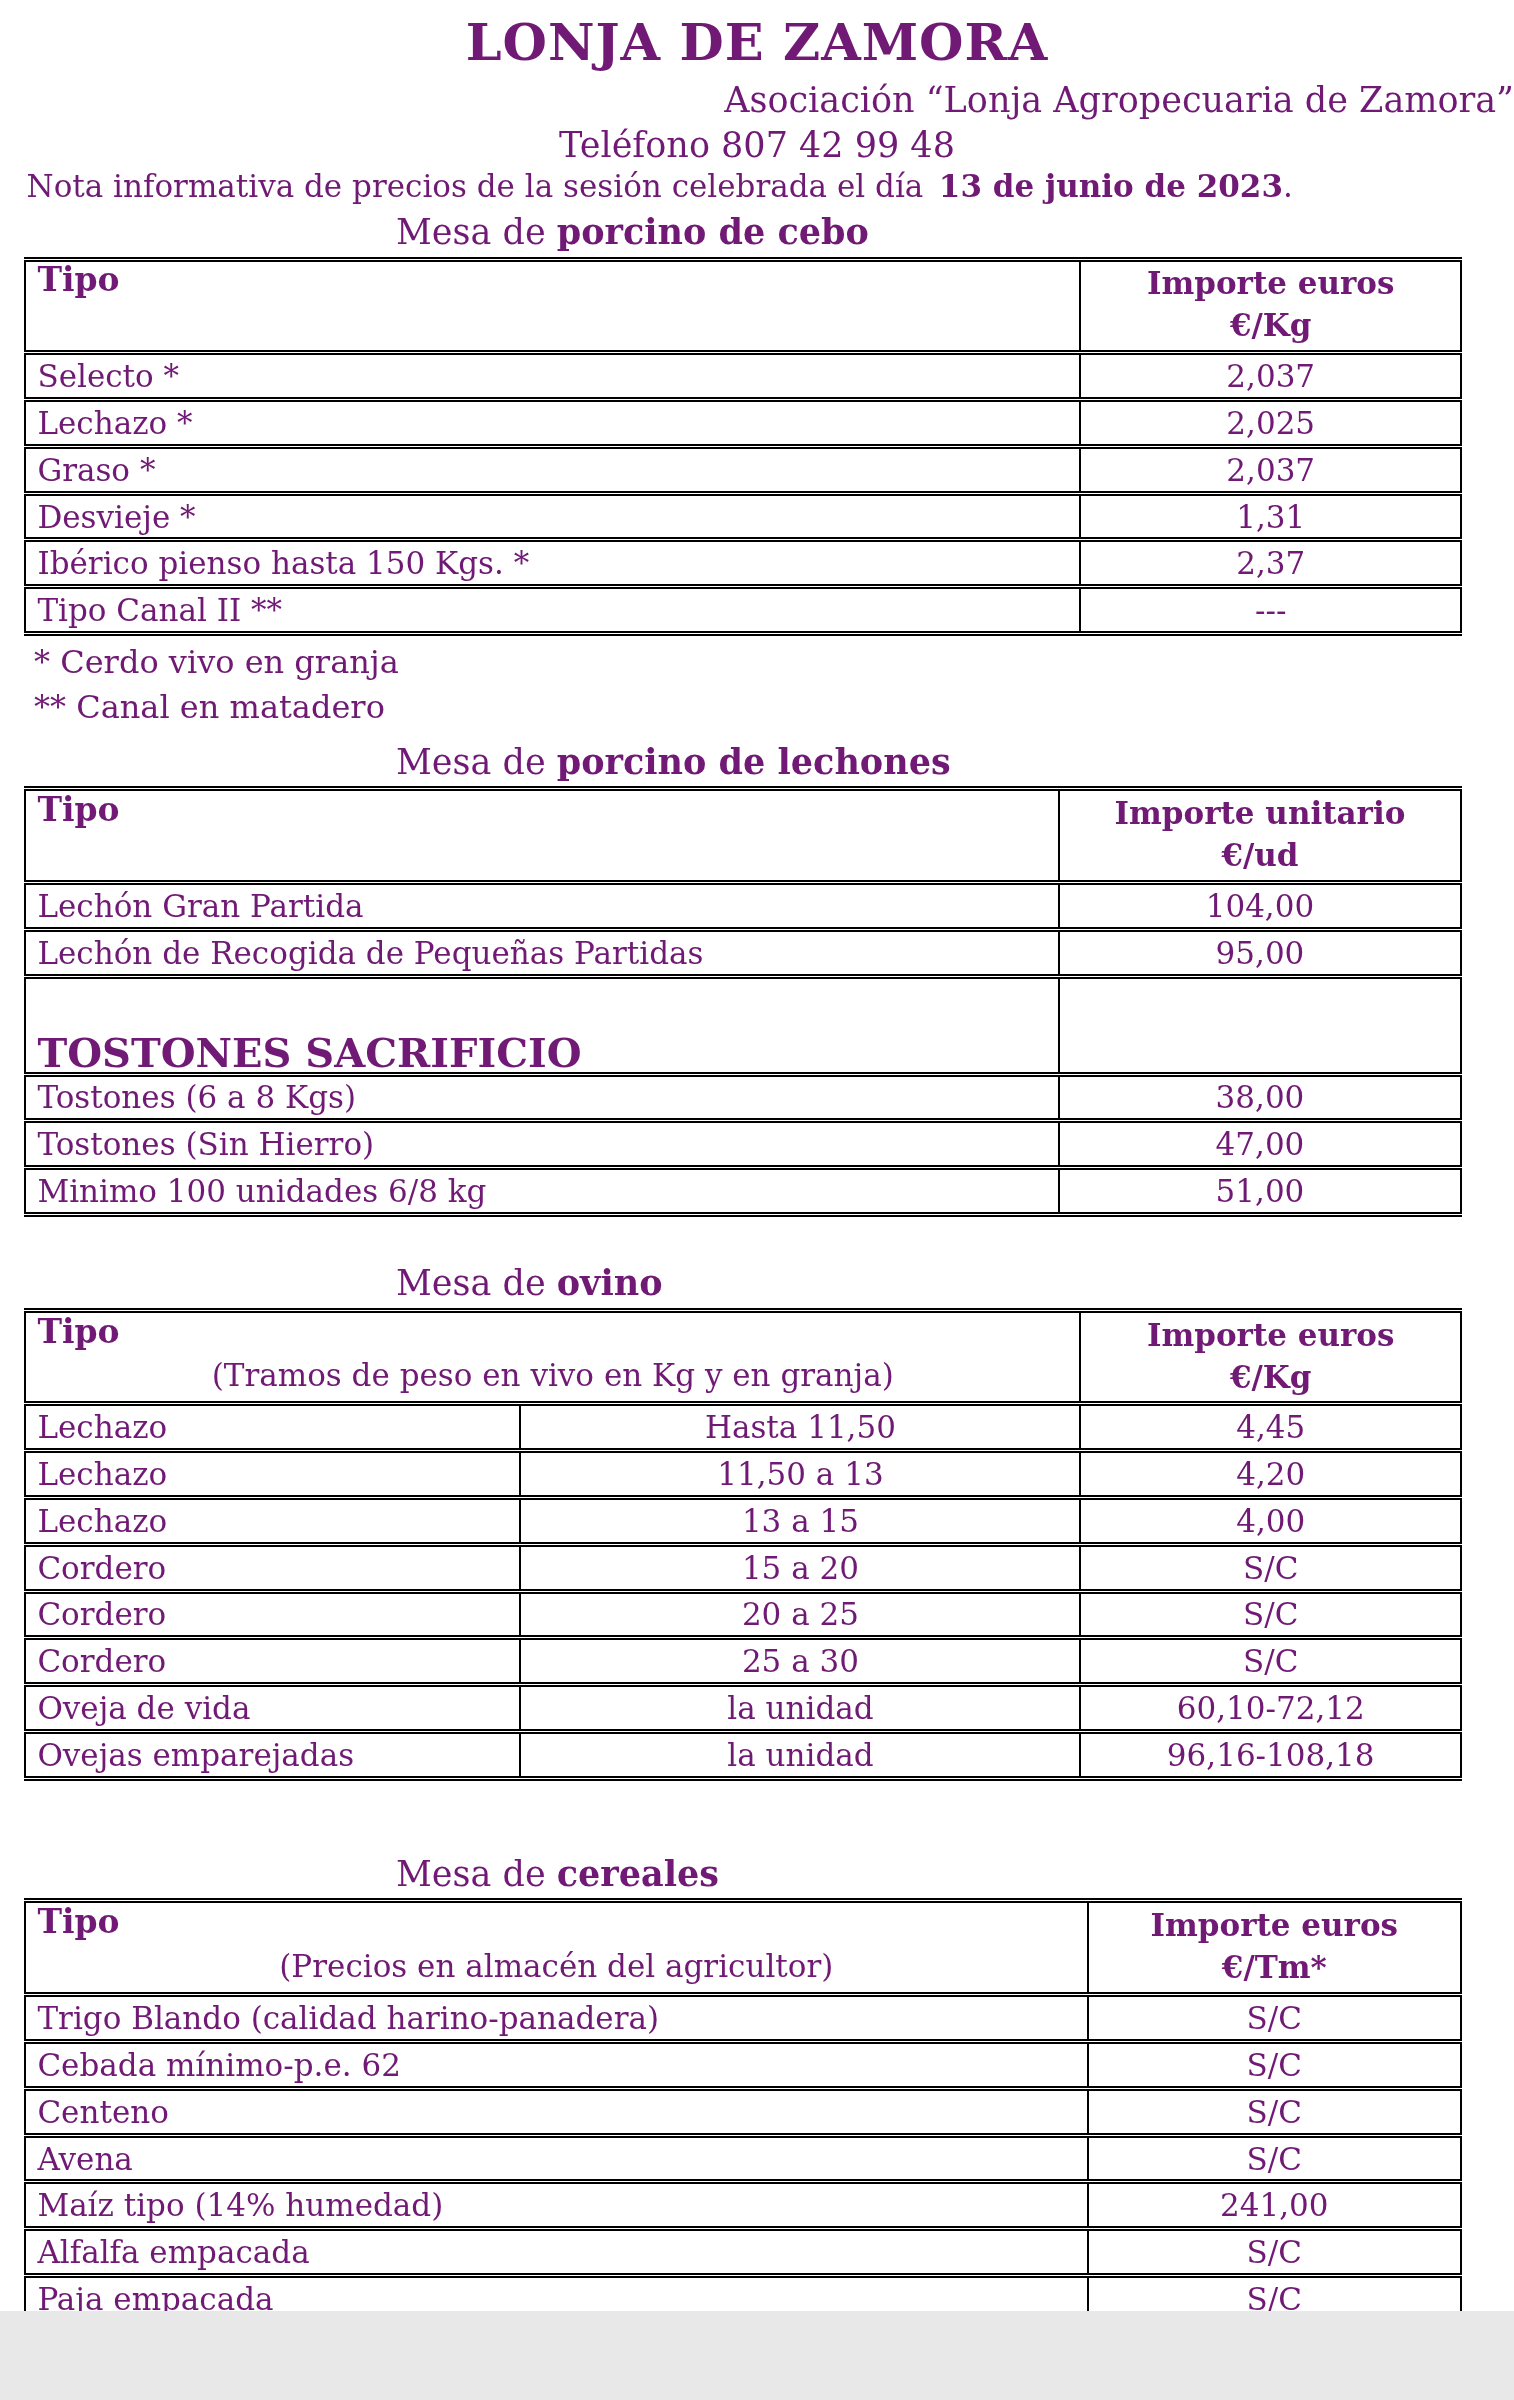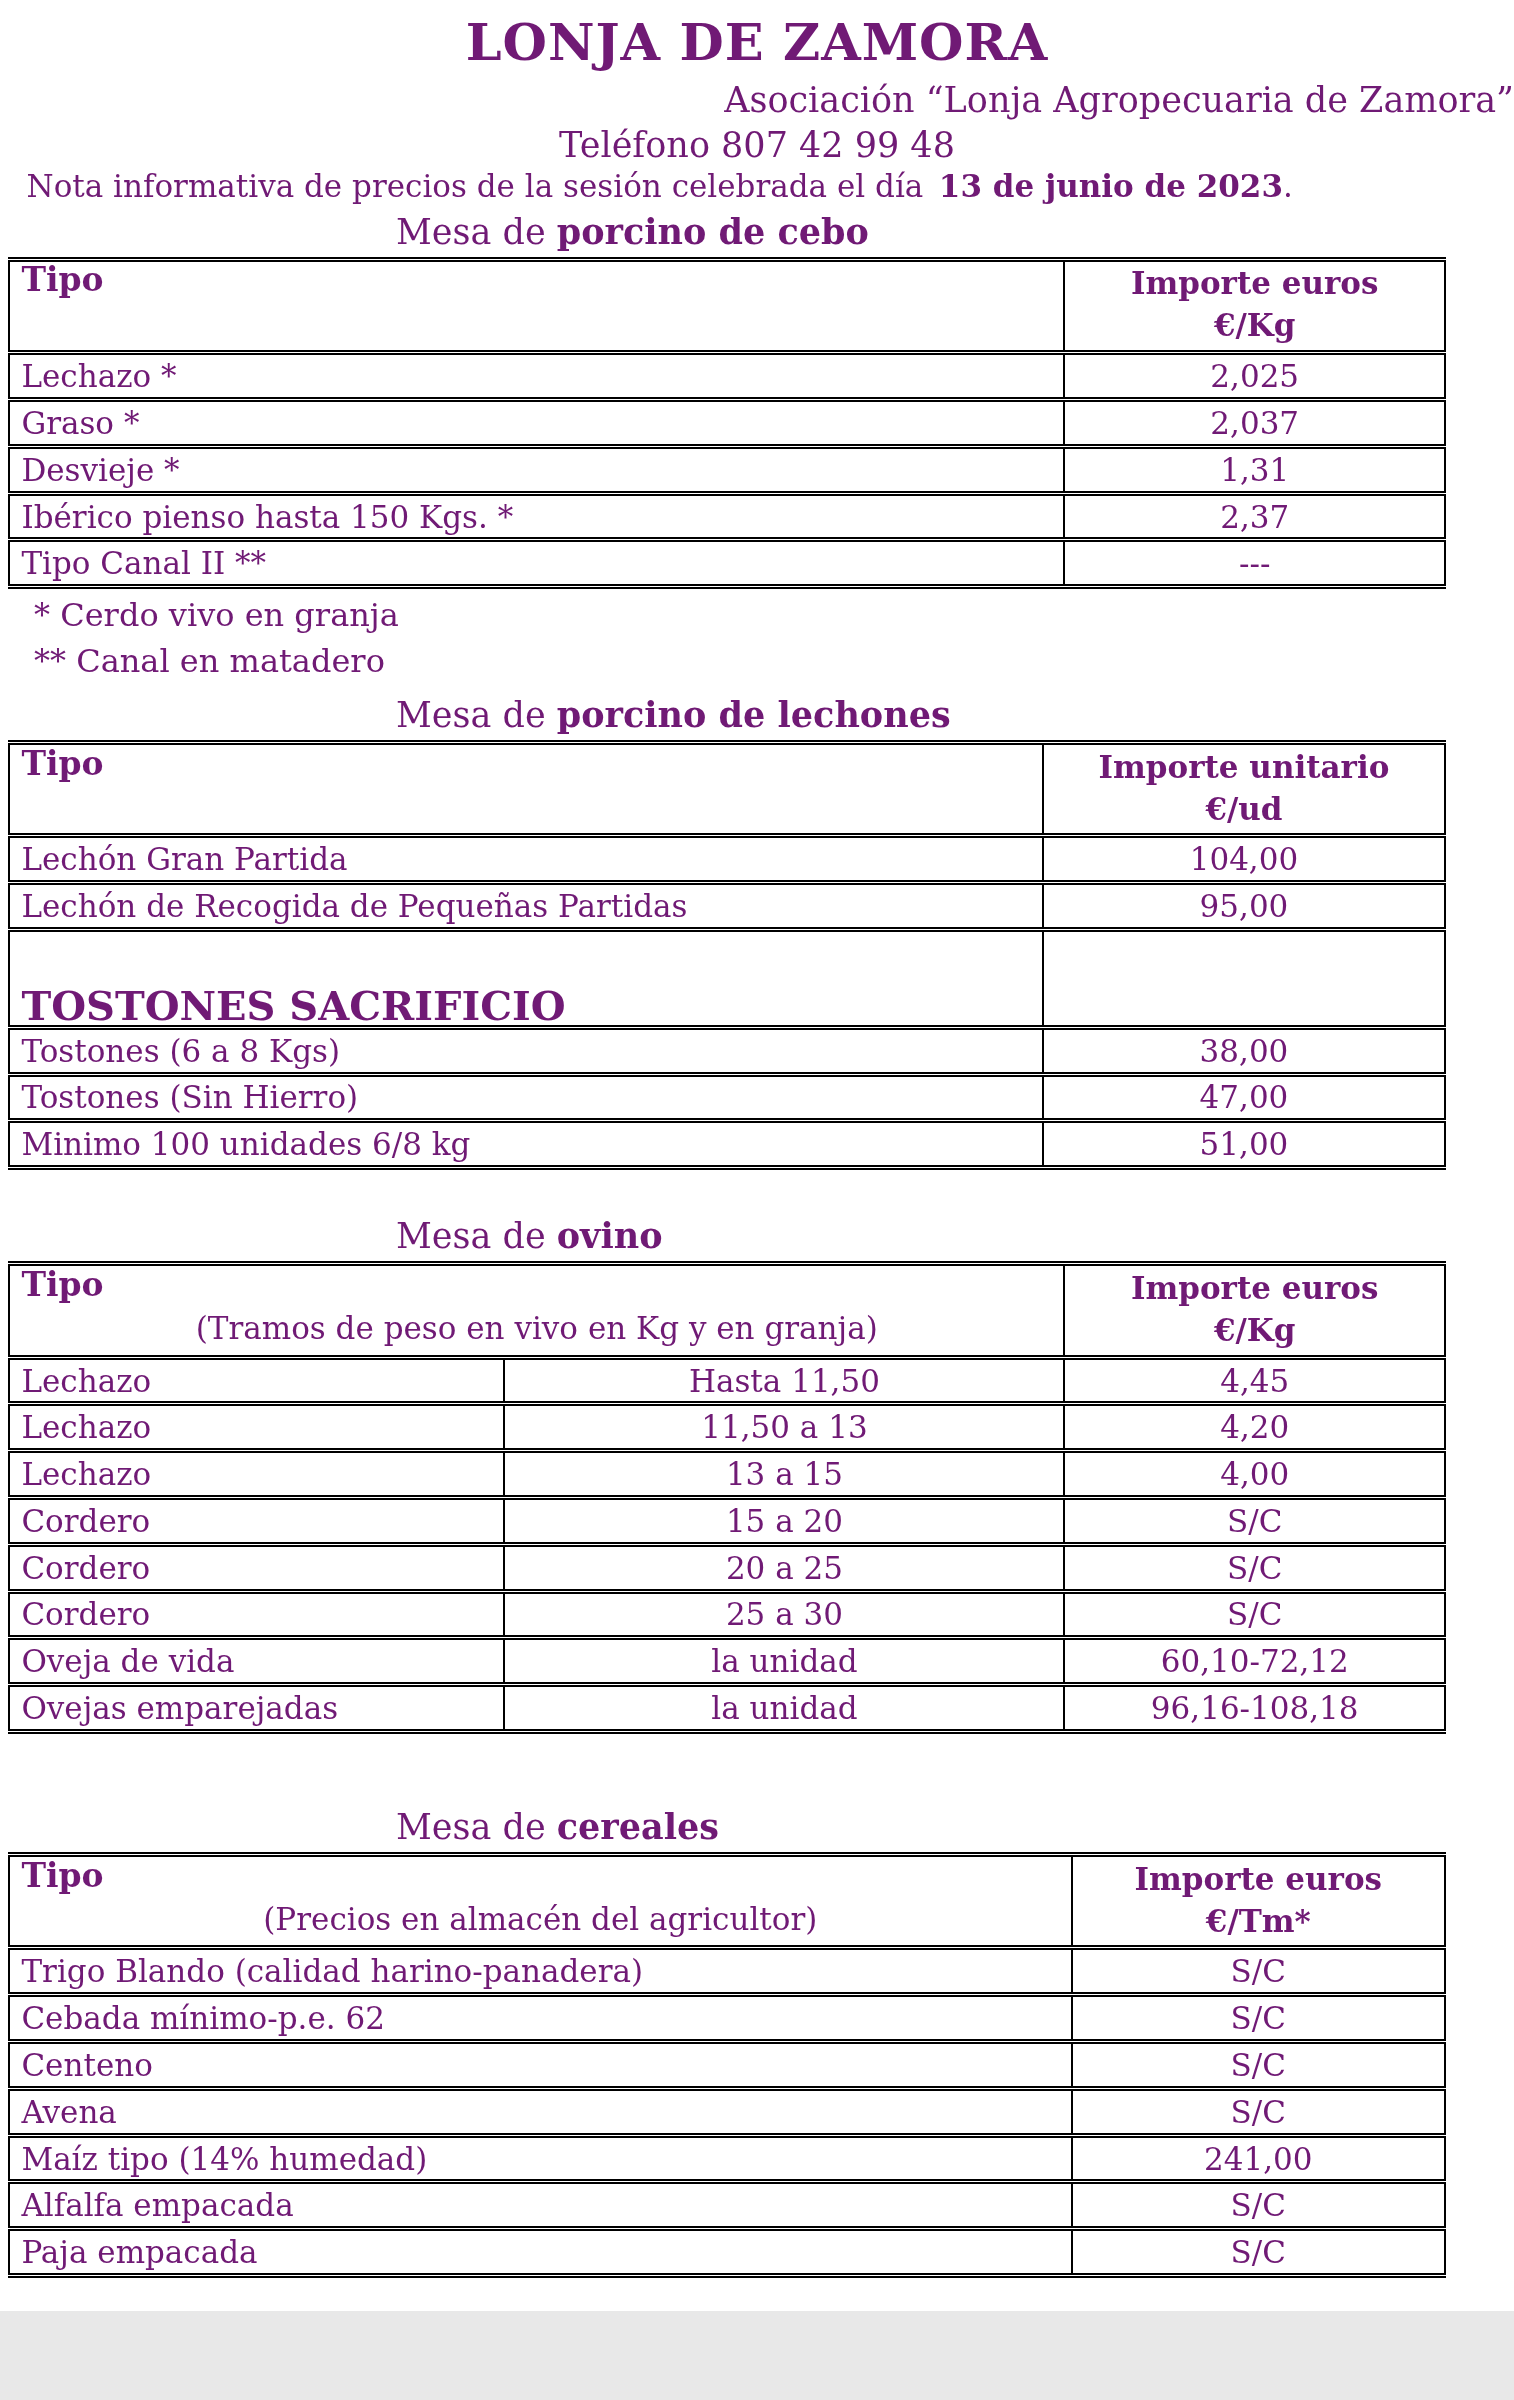--- a/index.html
+++ b/index.html
@@ -45,21 +45,21 @@
     margin-left: 396px;
     margin-top: 5.7px;
     margin-bottom: 3.8px;
   }
   .mesa-heading .bold { font-weight: bold; }
   .gap-sm { margin-top: 45px; }
   .gap-lg { margin-top: 72px; }
 
   table.price-table {
     width: 1438px;
-    margin-left: 8px;
+    margin-left: 24px;
     border-collapse: collapse;
     table-layout: fixed;
   }
   table.price-table td {
     border-left: 2.8px solid #000;
     border-right: 2.8px solid #000;
     border-top: 5.7px double #000;
     border-bottom: 5.7px double #000;
     font-size: 31px;
     line-height: 36px;
@@ -103,20 +103,24 @@
       </colgroup>
     <tbody>
       <tr class="head-row">
         <td class="label-col"><span class="tipo">Tipo</span></td>
         <td class="head-value">
           <div>Importe euros</div>
           <div>€/Kg</div>
         </td>
       </tr>
       <tr class="data-row">
+          <td class="label-col">Selecto *</td>
+          <td class="value-col">2,037</td>
+        </tr>
+      <tr class="data-row">
           <td class="label-col">Lechazo *</td>
           <td class="value-col">2,025</td>
         </tr>
       <tr class="data-row">
           <td class="label-col">Graso *</td>
           <td class="value-col">2,037</td>
         </tr>
       <tr class="data-row">
           <td class="label-col">Desvieje *</td>
           <td class="value-col">1,31</td>

